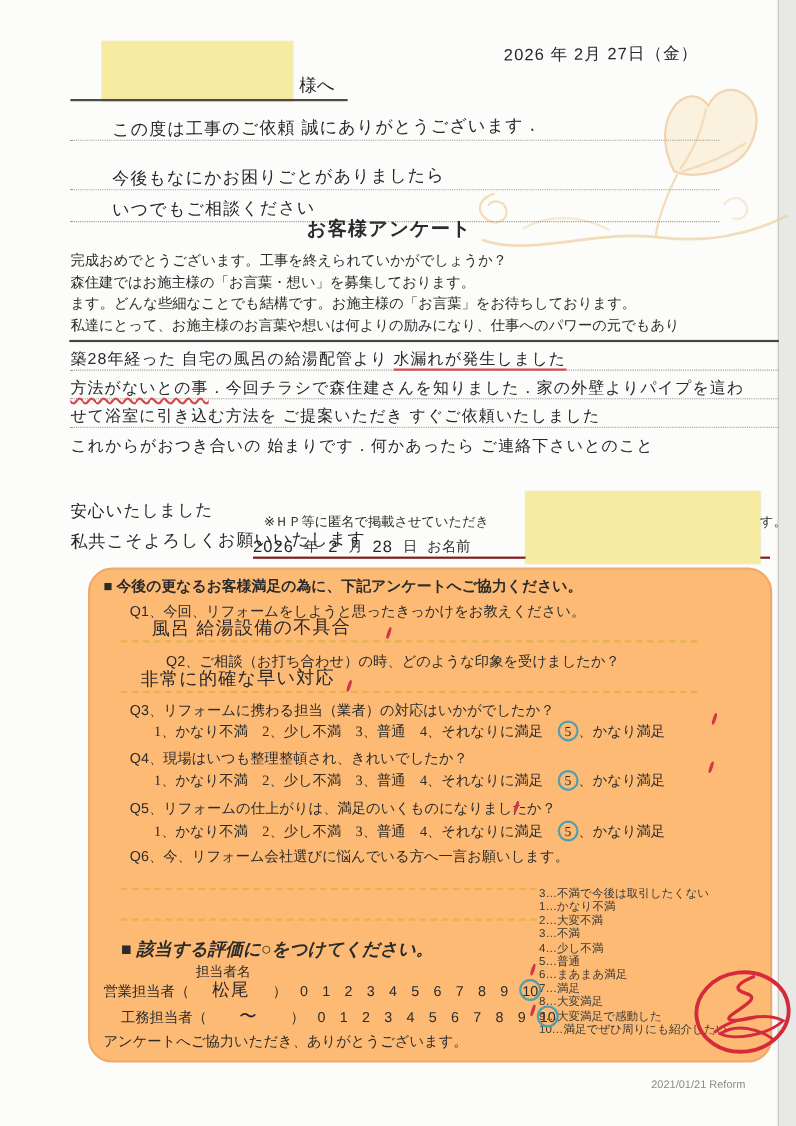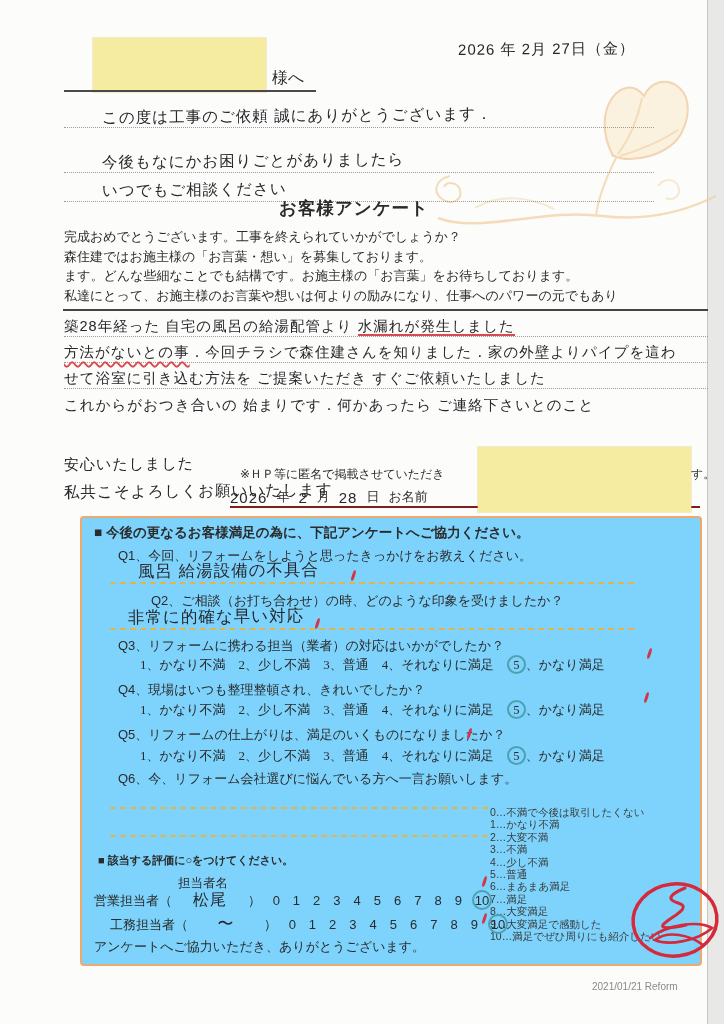--- a/index.html
+++ b/index.html
@@ -111,21 +111,21 @@
   <div class="abs hw hw-tilt" style="left:64px; top:455px; font-size:15px;">安心いたしました</div>
 
   <div class="abs printed" style="left:240px; top:466px; font-size:12px;">※ＨＰ等に匿名で掲載させていただき</div>
 
   <div class="abs redact" style="left:478px; top:447px; width:213px; height:65px; z-index:5;"></div>
 
   <div class="abs printed" style="left:691px; top:466px; font-size:12px; z-index:6;">す。</div>
 
   <div class="abs hw hw-tilt" style="left:64px; top:481px; font-size:15.5px;">私共こそよろしくお願いいたします</div>
 
-  <div class="abs" style="left:80px; top:516px; width:622px; height:450px; border:2.5px solid #f0a96d; border-radius:4px; background:#7dd3fc;">
+  <div class="abs" style="left:80px; top:516px; width:622px; height:450px; border:2.5px solid #f0a96d; border-radius:22px; background:#fdba74;">
 
     <div class="abs bold" style="left:12px; top:6px; font-size:13.5px;">■ 今後の更なるお客様満足の為に、下記アンケートへご協力ください。</div>
 
     <div class="abs qlabel" style="left:36px; top:29px;">Q1、今回、リフォームをしようと思ったきっかけをお教えください。</div>
     <div class="abs hw hw-tilt" style="left:56px; top:42px; font-size:16.5px;">風呂 給湯設備の不具合</div>
     <div class="abs dotline" style="left:28px; top:64px; width:524px;"></div>
 
     <div class="abs qlabel" style="left:36px; top:74px;margin-left:33px;">Q2、ご相談（お打ち合わせ）の時、どのような印象を受けましたか？</div>
     <div class="abs hw hw-tilt" style="left:46px; top:88px; font-size:16.5px;">非常に的確な早い対応</div>
     <div class="abs dotline" style="left:28px; top:110px; width:524px;"></div>
@@ -143,34 +143,34 @@
     <div class="abs qlabel" style="left:36px; top:208px;">Q5、リフォームの仕上がりは、満足のいくものになりましたか？</div>
     <div class="abs scale-row" style="left:58px; top:228px;">
       <span>1、かなり不満　2、少し不満　3、普通　4、それなりに満足　</span><span class="circle-five">5</span><span>、かなり満足</span>
     </div>
 
     <div class="abs qlabel" style="left:36px; top:252px;">Q6、今、リフォーム会社選びに悩んでいる方へ一言お願いします。</div>
     <div class="abs dotline" style="left:28px; top:289px; width:378px;"></div>
     <div class="abs dotline" style="left:28px; top:317px; width:378px;"></div>
 
     <div class="abs" style="left:408px; top:288px;">
-      <div class="legend-item">0…不満で今後は取引したくない</div>
+      <div class="legend-item">3…不満で今後は取引したくない</div>
       <div class="legend-item">1…かなり不満</div>
       <div class="legend-item">2…大変不満</div>
       <div class="legend-item">3…不満</div>
       <div class="legend-item">4…少し不満</div>
       <div class="legend-item">5…普通</div>
       <div class="legend-item">6…まあまあ満足</div>
       <div class="legend-item">7…満足</div>
       <div class="legend-item">8…大変満足</div>
       <div class="legend-item">9…大変満足で感動した</div>
       <div class="legend-item">10…満足でぜひ周りにも紹介したい</div>
     </div>
 
-    <div class="abs bold" style="left:16px; top:335px; font-size:11px;">■ 該当する評価に○をつけてください。</div>
+    <div class="abs bold" style="left:28px; top:335px; font-size:16px;font-style:italic;">■ 該当する評価に○をつけてください。</div>
     <div class="abs" style="left:96px; top:357px; font-size:12.5px;">担当者名</div>
 
     <div class="abs" style="left:12px; top:372px; font-size:13px; white-space:nowrap;">
       <span>営業担当者（</span><span class="hw hw-tilt" style="display:inline-block; width:76px; text-align:center; font-size:16px;">松尾</span><span>）</span>
       <span style="word-spacing:9px; margin-left:8px;">0　1　2　3　4　5　6　7　8　9</span><span class="circle-num" style="margin-left:10px;">10</span>
     </div>
 
     <div class="abs" style="left:28px; top:396px; font-size:13px; white-space:nowrap;">
       <span>工務担当者（</span><span class="hw hw-tilt" style="display:inline-block; width:76px; text-align:center; font-size:16px;">〜</span><span>）</span>
       <span style="word-spacing:9px; margin-left:8px;">0　1　2　3　4　5　6　7　8　9</span><span class="circle-num" style="margin-left:10px;">10</span>

